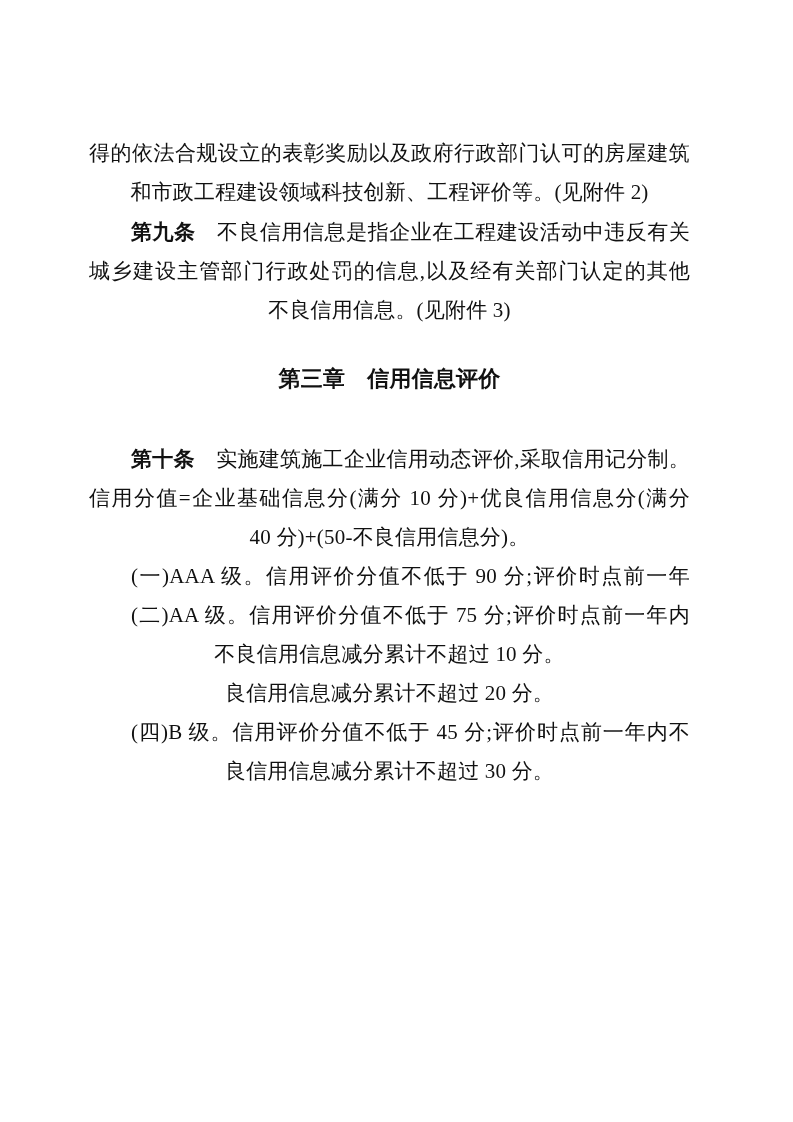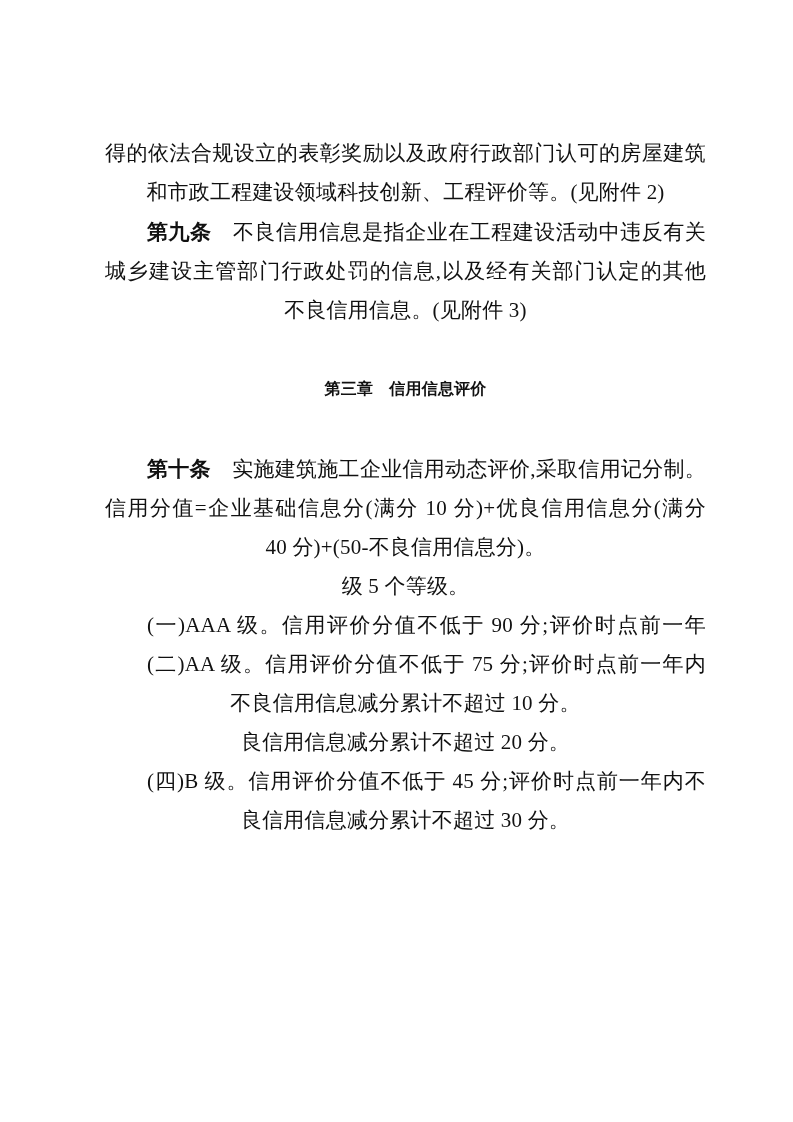--- a/index.html
+++ b/index.html
@@ -11,21 +11,21 @@
     position: relative;
     width: 793px;
     height: 1122px;
     background: #ffffff;
     overflow: hidden;
     font-family: "Liberation Serif", "DejaVu Serif", serif;
     color: #111111;
   }
   .text-block {
     position: absolute;
-    left: 105px;
+    left: 89px;
     top: 134px;
     width: 601px;
     font-size: 21px;
     line-height: 39px;
     letter-spacing: 0.2px;
   }
   .line {
     text-align: center;
     white-space: pre-wrap;
   }
@@ -33,22 +33,22 @@
     text-align: justify;
     text-align-last: justify;
     text-justify: inter-character;
   }
   .line.indent {
     text-indent: 2em;
   }
   .line.heading {
     text-align: left;
     text-align-last: center;
-    margin: 39px 0 41px 0;
-    font-size: 16px;
+    margin: 29px 0 41px 0;
+    font-size: 22px;
   }
   .bold {
     font-weight: 700;
     font-family: "Liberation Sans", "DejaVu Sans", sans-serif;
   }
   .normal {
     font-weight: 400;
   }
 </style>
 </head>
@@ -58,21 +58,20 @@
   <div class="text-block">
       <div class="line body fill"><span class="normal">得的依法合规设立的表彰奖励以及政府行政部门认可的房屋建筑</span></div>
       <div class="line body"><span class="normal">和市政工程建设领域科技创新、工程评价等。(见附件 2)</span></div>
       <div class="line body fill indent"><span class="bold">第九条</span><span class="normal">　不良信用信息是指企业在工程建设活动中违反有关</span></div>
       <div class="line body fill"><span class="normal">城乡建设主管部门行政处罚的信息,以及经有关部门认定的其他</span></div>
       <div class="line body"><span class="normal">不良信用信息。(见附件 3)</span></div>
       <div class="line heading"><span class="bold">第三章　信用信息评价</span></div>
       <div class="line body fill indent"><span class="bold">第十条</span><span class="normal">　实施建筑施工企业信用动态评价,采取信用记分制。</span></div>
       <div class="line body fill"><span class="normal">信用分值=企业基础信息分(满分 10 分)+优良信用信息分(满分</span></div>
       <div class="line body"><span class="normal">40 分)+(50-不良信用信息分)。</span></div>
-      <div class="line body"><span class="normal">级 5 个等级。</span></div>
       <div class="line body fill indent"><span class="normal">(一)AAA 级。信用评价分值不低于 90 分;评价时点前一年</span></div>
       <div class="line body fill indent"><span class="normal">(二)AA 级。信用评价分值不低于 75 分;评价时点前一年内</span></div>
       <div class="line body"><span class="normal">不良信用信息减分累计不超过 10 分。</span></div>
       <div class="line body"><span class="normal">良信用信息减分累计不超过 20 分。</span></div>
       <div class="line body fill indent"><span class="normal">(四)B 级。信用评价分值不低于 45 分;评价时点前一年内不</span></div>
       <div class="line body"><span class="normal">良信用信息减分累计不超过 30 分。</span></div>
     </div>
 </div>
 
 </body></html>

